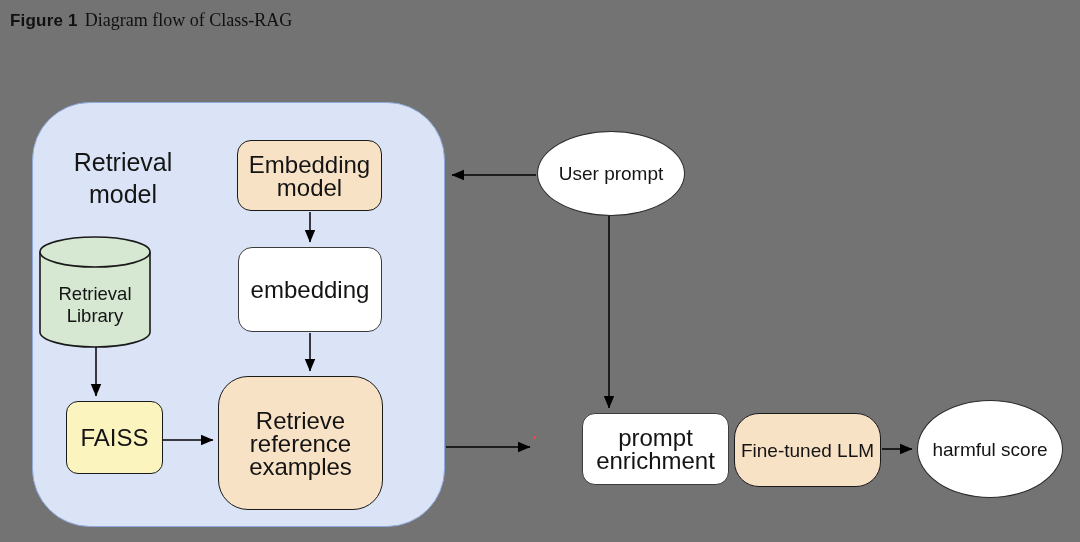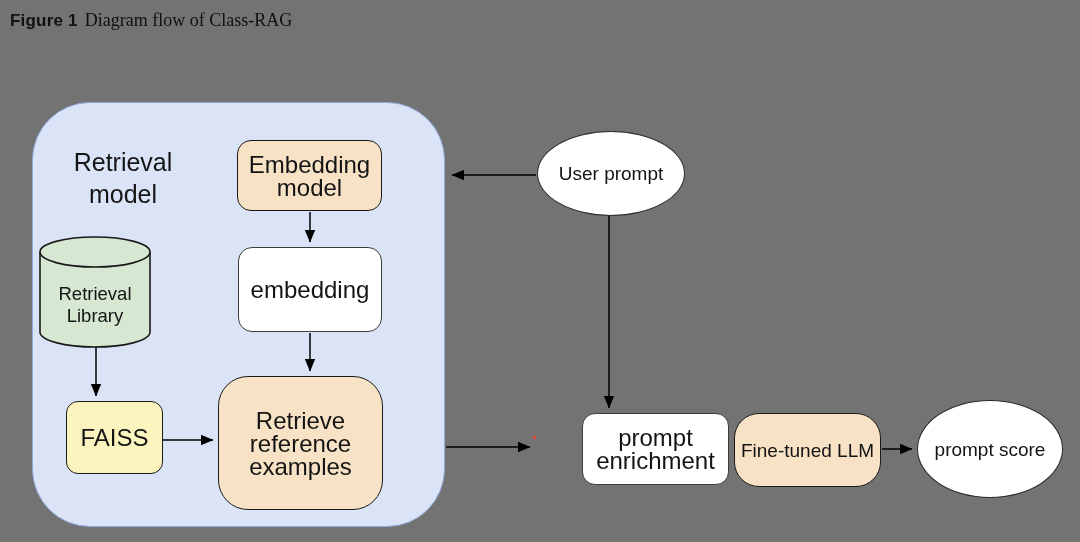--- a/index.html
+++ b/index.html
@@ -113,18 +113,18 @@
   <div id="prompt-enrichment" class="node whitebox">
     <span class="lbl">prompt
 enrichment</span>
   </div>
 
   <div id="fine-tuned-llm" class="node peach">
     <span class="lbl">Fine-tuned LLM</span>
   </div>
 
   <div id="harmful-score" class="node ellipse">
-    <span class="lbl">prompt score</span>
+    <span class="lbl">harmful score</span>
   </div>
 
   <div class="artifact-dot"></div>
 
 </div>
 
 </body></html>

